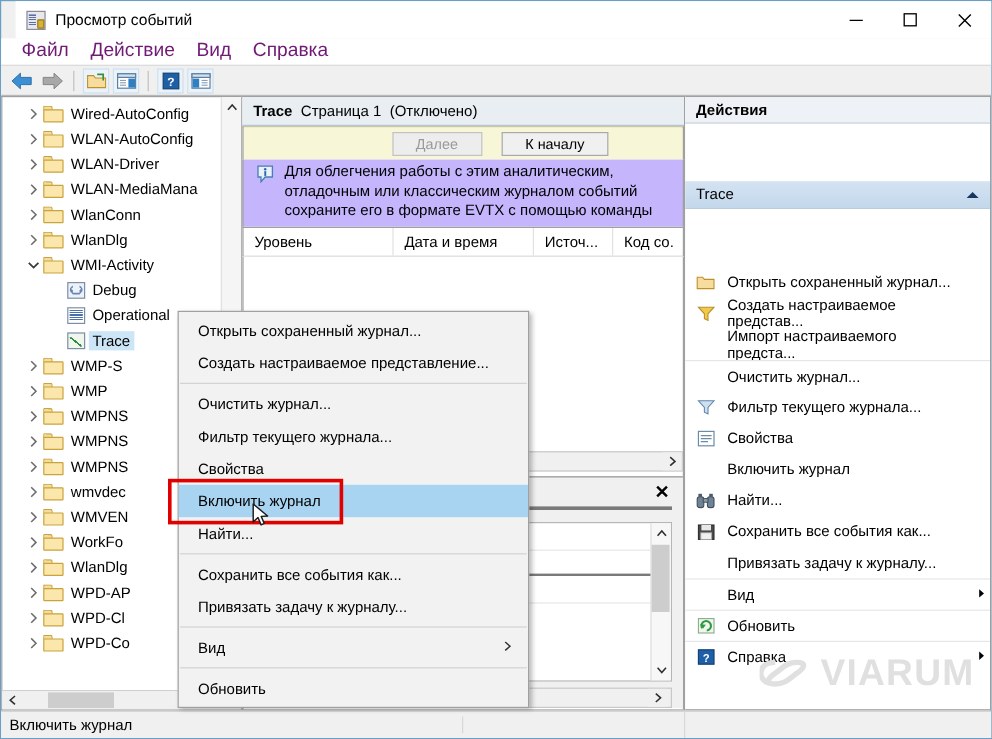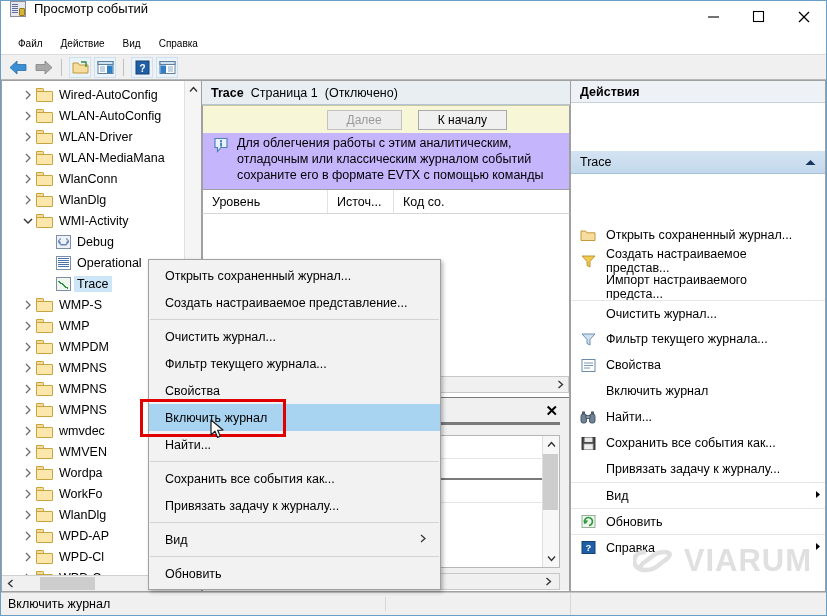--- a/index.html
+++ b/index.html
@@ -15,22 +15,22 @@
   }
   #window {
     position:absolute; inset:0;
     border:1px solid #6a9ec4;
     background:#f0f0f0;
     display:flex; flex-direction:column;
   }
   
   .titlebar {
     height:31px; background:#ffffff;
-    display:flex; 
-    flex:0 0 auto; position:relative;
+    display:flex; align-items:center;
+    flex:0 0 auto; position:relative;margin-left:12px;
   }
   .title-icon {
     width:16px; height:16px; margin-left:9px; margin-right:8px;
     position:relative; flex:0 0 auto;
   }
   .title-icon .sheet {
     position:absolute; inset:0; background:#e8e8ec;
     border:1px solid #8a8a9a;
   }
   .title-icon .bars {
@@ -46,21 +46,21 @@
   .winbtn {
     width:45px; height:31px; display:flex; align-items:center; justify-content:center;
     font-size:13px; color:#000; background:transparent;
   }
   .winbtn svg { display:block; }
   
   .menubar {
     height:22px; background:#fff; display:flex; align-items:center;
     padding-left:8px; flex:0 0 auto; gap:0px;
   }
-  .menuitem { padding:2px 9px; font-size:10px; color:#000000; }
+  .menuitem { padding:2px 9px; font-size:16px; color:#701a75; }
   
   .toolbar {
     height:26px; background:#f0f0f0;
     border-top:1px solid #dcdcdc; border-bottom:1px solid #b8b8b8;
     display:flex; align-items:center; padding-left:6px; gap:3px; flex:0 0 auto;
   }
   .tb-sep { width:1px; height:17px; background:#c0c0c0; margin:0 4px; }
   .tbicon { width:22px; height:21px; display:flex; align-items:center; justify-content:center; position:relative; }
   .tbicon.framed { border:1px solid #cfe0ef; background:#eaf3fa; }
   
@@ -514,33 +514,20 @@
             <span style="width:18px;flex:0 0 18px"></span>
             <span class="tw-exp">
               <svg width="8" height="10" viewBox="0 0 8 10">
                 <path d="M2 1 L6 5 L2 9" fill="none" stroke="#6d6d6d" stroke-width="1.3"></path>
               </svg>
             </span>
             <span class="folder">
               <span class="tab"></span>
               <span class="body"></span>
             </span>
-            <span class="tree-label">WMPDM</span>
-          </div>
-          <div class="tree-row">
-            <span style="width:18px;flex:0 0 18px"></span>
-            <span class="tw-exp">
-              <svg width="8" height="10" viewBox="0 0 8 10">
-                <path d="M2 1 L6 5 L2 9" fill="none" stroke="#6d6d6d" stroke-width="1.3"></path>
-              </svg>
-            </span>
-            <span class="folder">
-              <span class="tab"></span>
-              <span class="body"></span>
-            </span>
             <span class="tree-label">WMPNS</span>
           </div>
           <div class="tree-row">
             <span style="width:18px;flex:0 0 18px"></span>
             <span class="tw-exp">
               <svg width="8" height="10" viewBox="0 0 8 10">
                 <path d="M2 1 L6 5 L2 9" fill="none" stroke="#6d6d6d" stroke-width="1.3"></path>
               </svg>
             </span>
             <span class="folder">
@@ -580,33 +567,20 @@
             <span class="tw-exp">
               <svg width="8" height="10" viewBox="0 0 8 10">
                 <path d="M2 1 L6 5 L2 9" fill="none" stroke="#6d6d6d" stroke-width="1.3"></path>
               </svg>
             </span>
             <span class="folder">
               <span class="tab"></span>
               <span class="body"></span>
             </span>
             <span class="tree-label">WMVEN</span>
-          </div>
-          <div class="tree-row">
-            <span style="width:18px;flex:0 0 18px"></span>
-            <span class="tw-exp">
-              <svg width="8" height="10" viewBox="0 0 8 10">
-                <path d="M2 1 L6 5 L2 9" fill="none" stroke="#6d6d6d" stroke-width="1.3"></path>
-              </svg>
-            </span>
-            <span class="folder">
-              <span class="tab"></span>
-              <span class="body"></span>
-            </span>
-            <span class="tree-label">Wordpa</span>
           </div>
           <div class="tree-row">
             <span style="width:18px;flex:0 0 18px"></span>
             <span class="tw-exp">
               <svg width="8" height="10" viewBox="0 0 8 10">
                 <path d="M2 1 L6 5 L2 9" fill="none" stroke="#6d6d6d" stroke-width="1.3"></path>
               </svg>
             </span>
             <span class="folder">
               <span class="tab"></span>
@@ -710,20 +684,21 @@
               <path d="M2 1.5 h12 v9 h-6 l-3.5 4 v-4 h-2.5 z" fill="#e9f1fa" stroke="#4a7fb5" stroke-width="1.1"></path>
               <circle cx="8" cy="4" r="1.05" fill="#2d6ca8"></circle>
               <rect x="7.25" y="5.6" width="1.6" height="4" fill="#2d6ca8"></rect>
             </svg>
           </div>
           <div class="info-text">Для облегчения работы с этим аналитическим, отладочным или классическим журналом событий сохраните его в формате EVTX с помощью команды</div>
         </div>
 
         <div class="col-head">
           <div class="col" style="width:125px">Уровень</div>
+          <div class="col" style="flex:1 1 auto">Дата и время</div>
           <div class="col" style="width:66px">Источ...</div>
           <div class="col" style="width:58px;border-right:none">Код со.</div>
         </div>
 
         <div class="list-area"></div>
       </div>
 
       <div class="sub-hscroll">
         <div class="sub-hs-thumb"></div>
         <div class="hs-arrow" style="position:absolute;right:0;">

